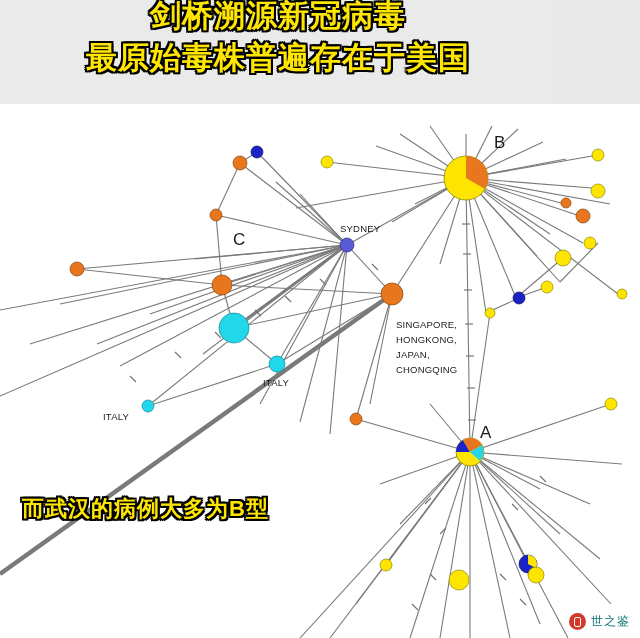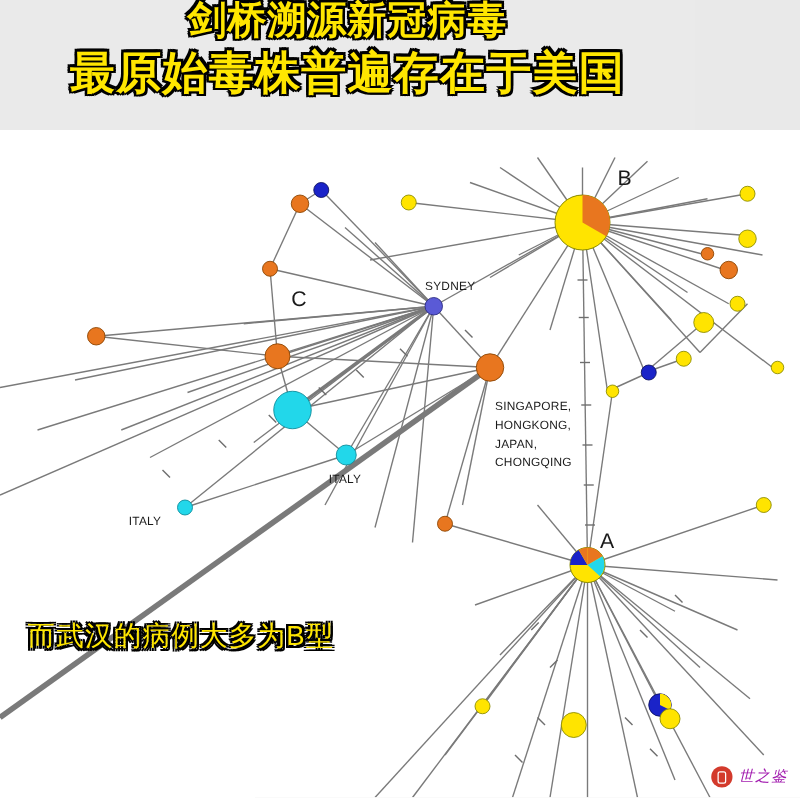--- a/index.html
+++ b/index.html
@@ -38,41 +38,41 @@
        0   -2px 0 #000, 0    2px 0 #000;
     white-space: nowrap;
   }
   #banner-line-1 {
     top: -4px;
     font-size: 31px;
     line-height: 40px;
   }
   #banner-line-2 {
     top: 38px;
-    font-size: 36px;
+    font-size: 31px;
     line-height: 40px;
   }
   
   #chart {
     position: absolute;
     left: 0; top: 104px;
     width: 640px;
     height: 534px;
     background: #ffffff;
   }
   #chart svg {
     display: block;
   }
   
   #caption {
     position: absolute;
     left: 22px;
     top: 494px;
     font-size: 22px;
-    font-weight: normal;
+    font-weight: bold;
     color: #ffe600;
     letter-spacing: 1px;
     white-space: nowrap;
     text-shadow:
       -2px -2px 0 #000, 2px -2px 0 #000,
       -2px  2px 0 #000, 2px  2px 0 #000,
       -2px  0   0 #000, 2px  0   0 #000,
        0   -2px 0 #000, 0    2px 0 #000;
   }
   
@@ -96,23 +96,22 @@
     content: "";
     position: absolute;
     left: 5px; top: 3.5px;
     width: 7px; height: 10px;
     border: 1.6px solid #fff;
     border-radius: 2px;
     box-sizing: border-box;
   }
   #watermark .wm-text {
     font-size: 12px;
-    color: #a21caf;
+    color: #0f766e;
     letter-spacing: 1px;
-    font-style: italic;
   }
   .label {
     font-family: "Liberation Sans", sans-serif;
     fill: #1a1a1a;
   }
   .city-label {
     font-size: 9.5px;
     letter-spacing: 0.2px;
   }
   .cluster-label {

